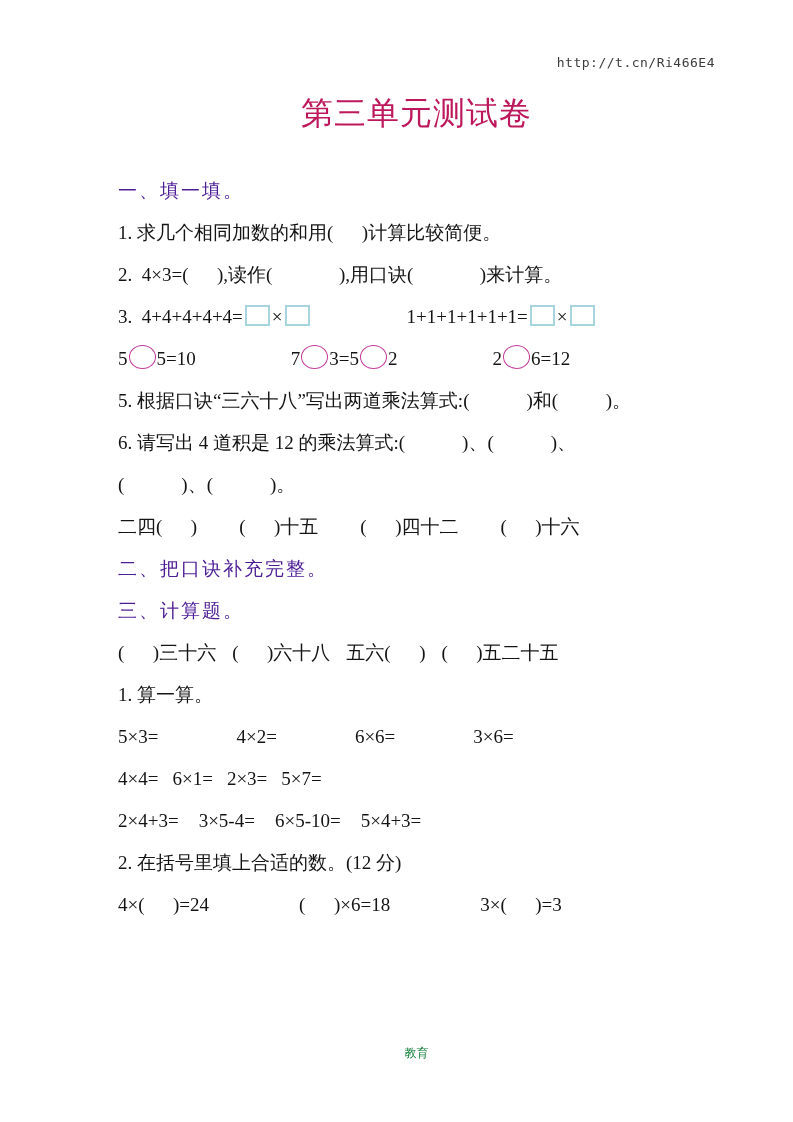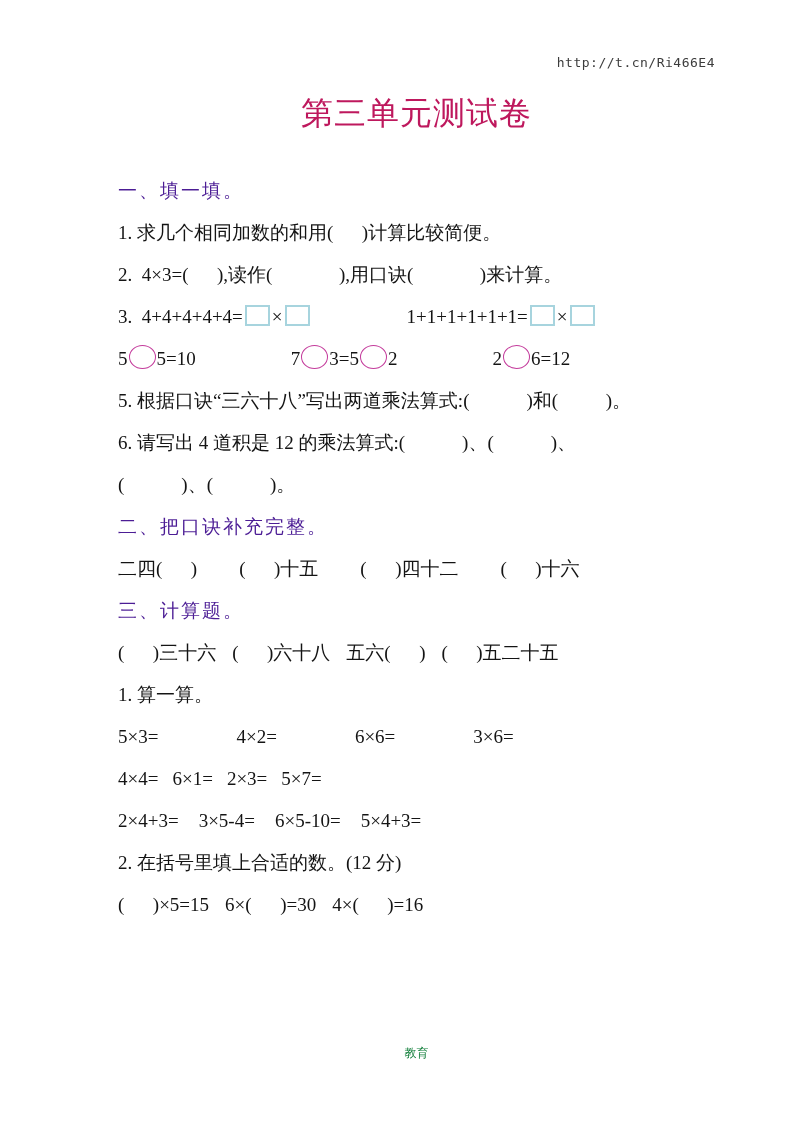--- a/index.html
+++ b/index.html
@@ -74,39 +74,39 @@
 
 
     <div class="line"><span class="eq"><span>5</span><span class="circ"></span><span>5=10</span></span><span class="eq"><span>7</span><span class="circ"></span><span>3=5</span><span class="circ"></span><span>2</span></span><span class="eq"><span>2</span><span class="circ"></span><span>6=12</span></span></div>
 
     <div class="line">5. 根据口诀“三六十八”写出两道乘法算式:(            )和(          )。</div>
 
     <div class="line">6. 请写出 4 道积是 12 的乘法算式:(            )、(            )、</div>
 
     <div class="line">(            )、(            )。</div>
 
+    <div class="line row-k1"><span>二四(      )</span><span>(      )十五</span><span>(      )四十二</span><span>(      )十六</span></div>
+
     <div class="line heading">二、把口诀补充完整。</div>
-
-    <div class="line row-k1"><span>二四(      )</span><span>(      )十五</span><span>(      )四十二</span><span>(      )十六</span></div>
 
     <div class="line heading">三、计算题。</div>
 
     <div class="line row-k2"><span>(      )三十六</span><span>(      )六十八</span><span>五六(      )</span><span>(      )五二十五</span></div>
 
     <div class="line">1. 算一算。</div>
 
     <div class="line row-c1"><span>5×3=</span><span>4×2=</span><span>6×6=</span><span>3×6=</span></div>
 
     <div class="line row-c2"><span>4×4=</span><span>6×1=</span><span>2×3=</span><span>5×7=</span></div>
 
     <div class="line row-c3"><span>2×4+3=</span><span>3×5-4=</span><span>6×5-10=</span><span>5×4+3=</span></div>
 
     <div class="line">2. 在括号里填上合适的数。(12 分)</div>
 
+    <div class="line row-f1"><span>4×(      )=24</span><span>(      )×6=18</span><span>3×(      )=3</span></div>
 
-    <div class="line row-f2"><span>(      )×5=15</span><span>6×(      )=30</span><span>4×(      )=16</span></div>
 
   </div>
 
   <div class="footer-center">教育</div>
   <div class="footer-page">1</div>
 
 </div>
 
 </body></html>

